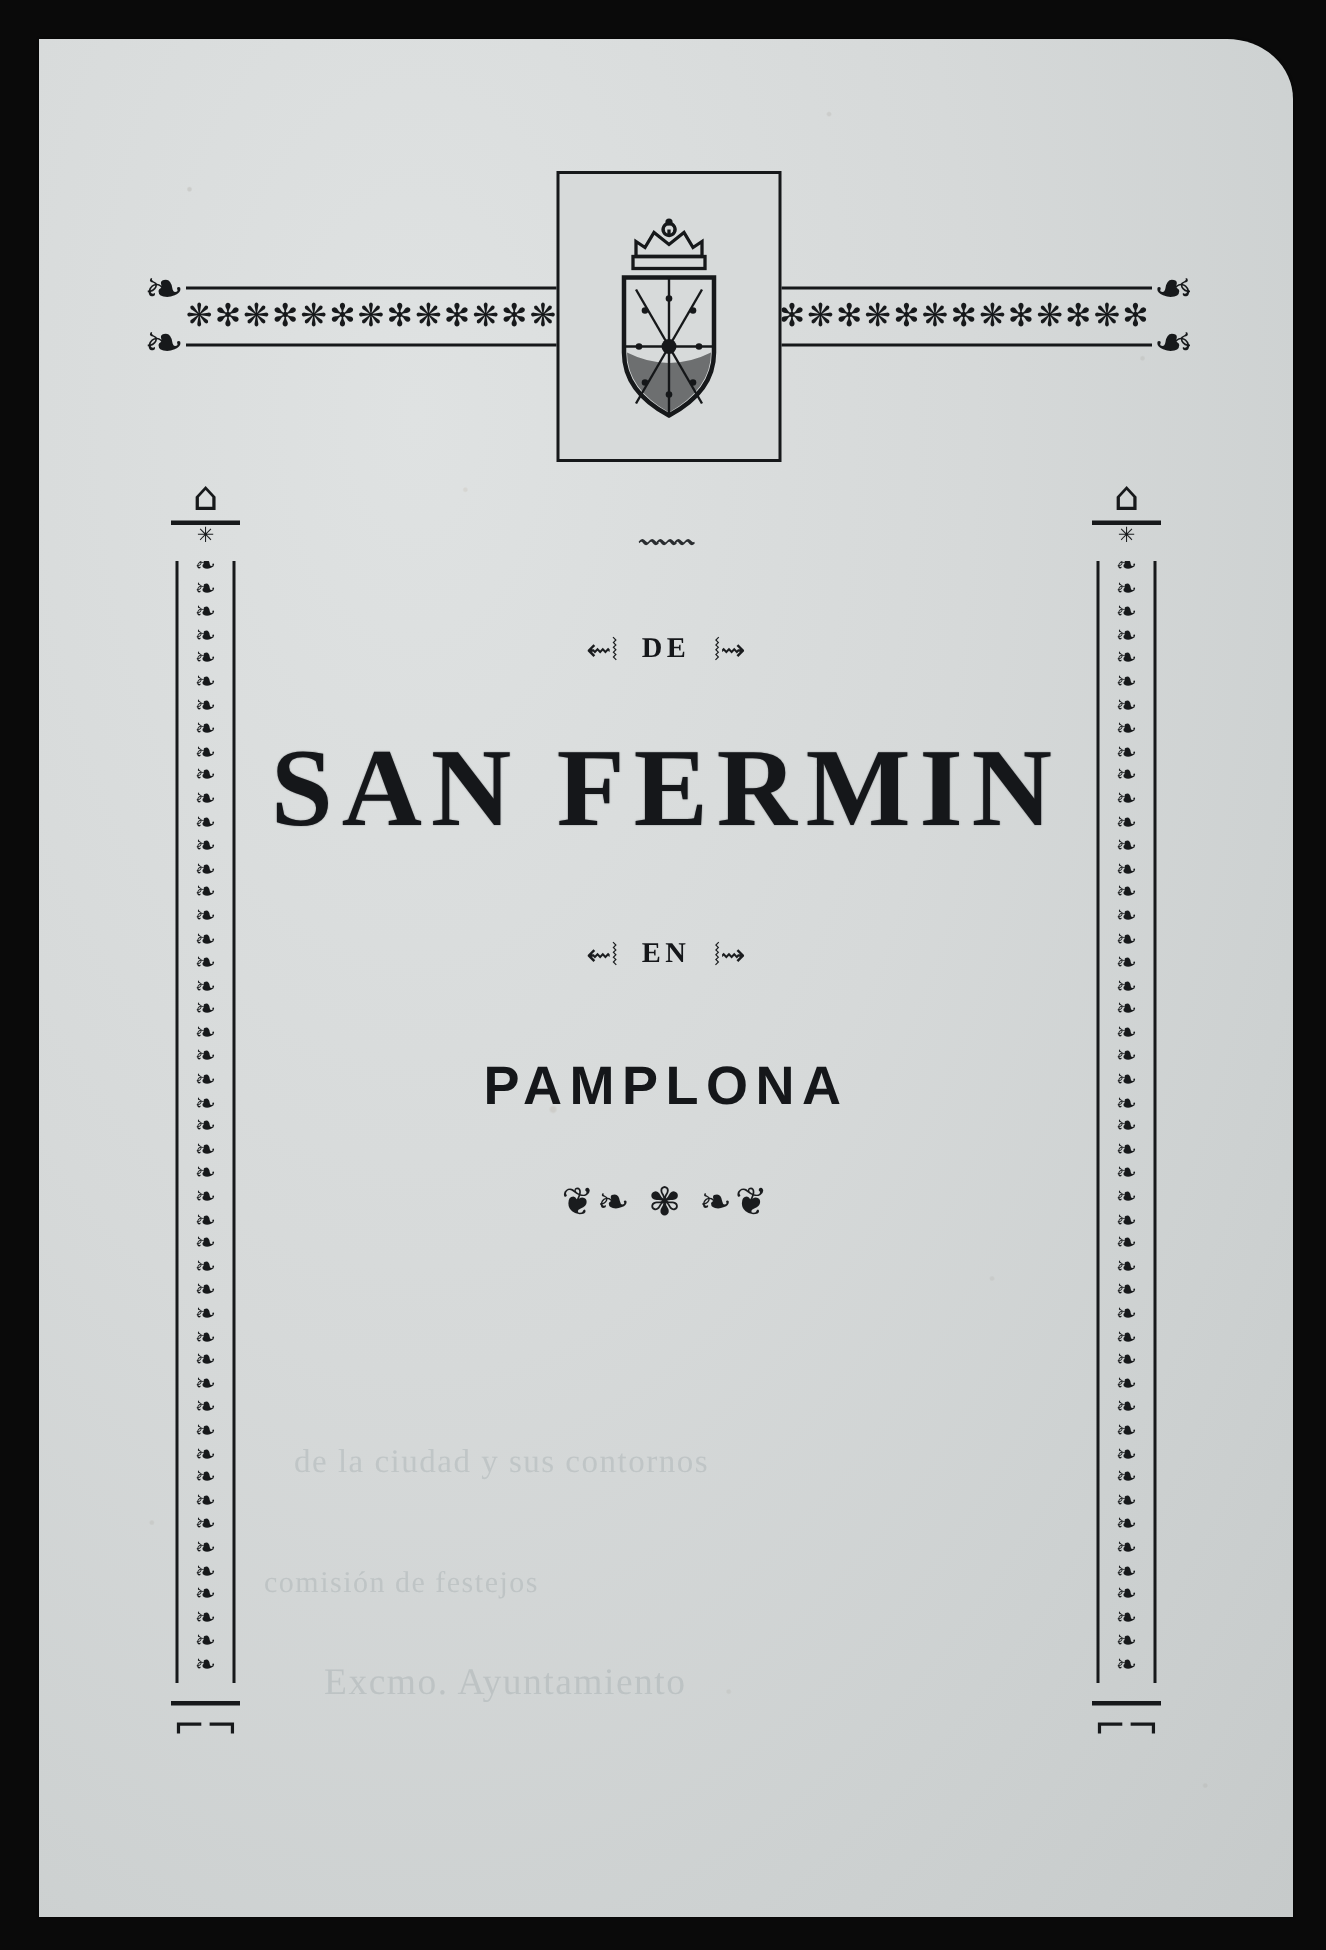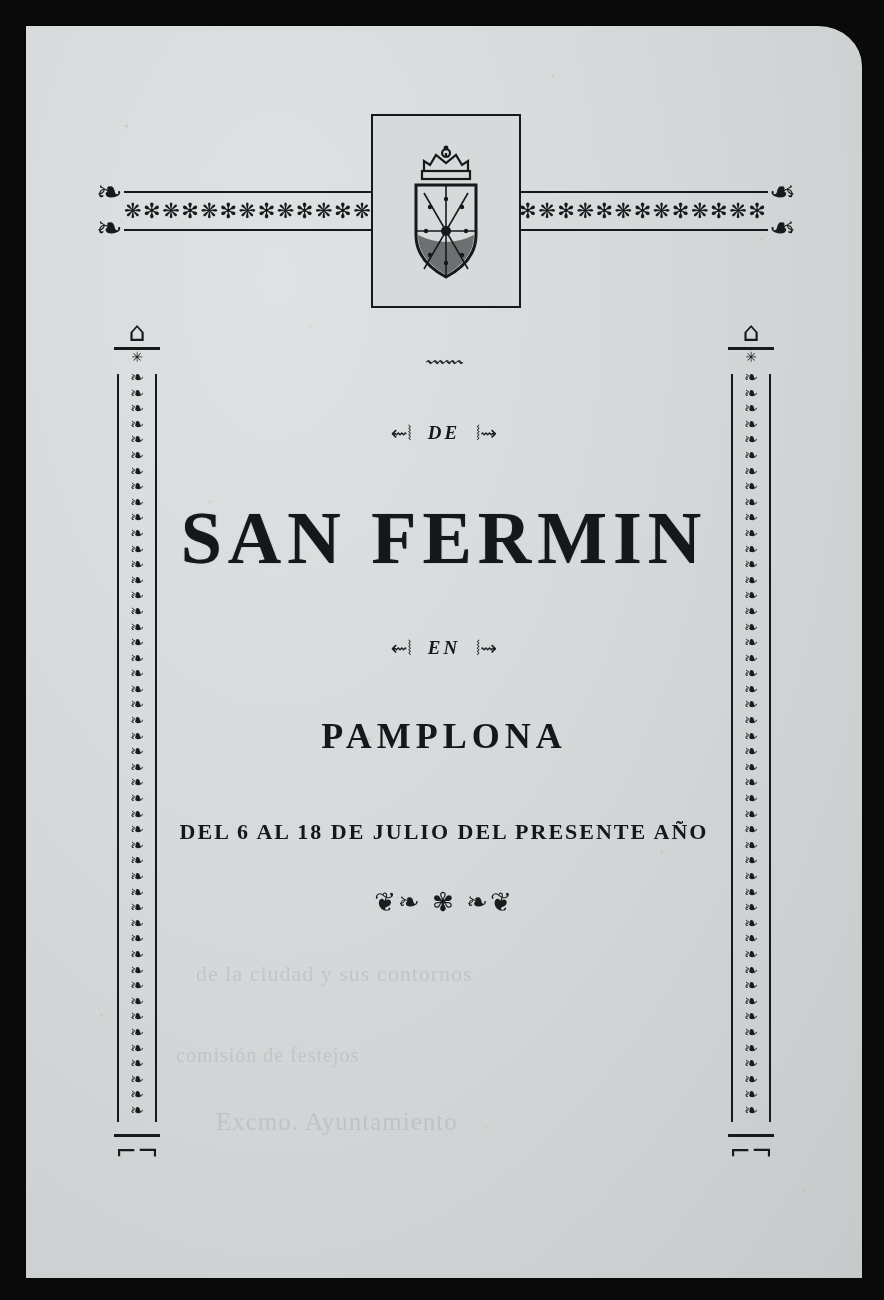--- a/index.html
+++ b/index.html
@@ -211,40 +211,39 @@
     justify-content: center;
     gap: 16px;
     margin-top: 56px;
     color: #15171a;
   }
   .small-orn-row .word {
     font-family: "Liberation Serif", serif;
     font-weight: bold;
     font-size: 19px;
     letter-spacing: 3px;
-    font-style: italic;
   }
   .orn-swirl {
     font-size: 20px;
     line-height: 1;
     font-family: "DejaVu Sans", sans-serif;
     color: #1a1c1e;
   }
   .orn-swirl.flip { transform: scaleX(-1); }
 
   #sanfermin {
     font-family: "Liberation Serif", serif;
     font-weight: bold;
     font-size: 74px;
     letter-spacing: 6px;
-    margin-top: 52px;
+    margin-top: 40px;
     text-shadow: 0 0 1px rgba(20,22,25,.5);
   }
   #pamplona {
-    font-family: Liberation Serif, serif;
+    font-family: Liberation Sans, sans-serif;
     font-weight: bold;
     font-size: 36px;
     letter-spacing: 5px;
     margin-top: 56px;
   }
   #dates {
     font-family: "Liberation Serif", serif;
     font-weight: bold;
     font-size: 22px;
     letter-spacing: 2px;
@@ -375,19 +374,18 @@
       <div class="t-line" id="sanfermin">SAN FERMIN</div>
 
       <div class="small-orn-row">
         <span class="orn-swirl">⇜⦚</span>
         <span class="word">EN</span>
         <span class="orn-swirl flip">⇜⦚</span>
       </div>
 
       <div class="t-line" id="pamplona">PAMPLONA</div>
 
-      <div class="t-line" id="dates">DEL 6 AL 18 DE JULIO DEL PRESENTE AÑO</div>
 
       <div class="t-line" id="bottom-orn">❦❧ ✾ ❧❦</div>
     </div>
 
   </div>
 </div>
 
 </body></html>

